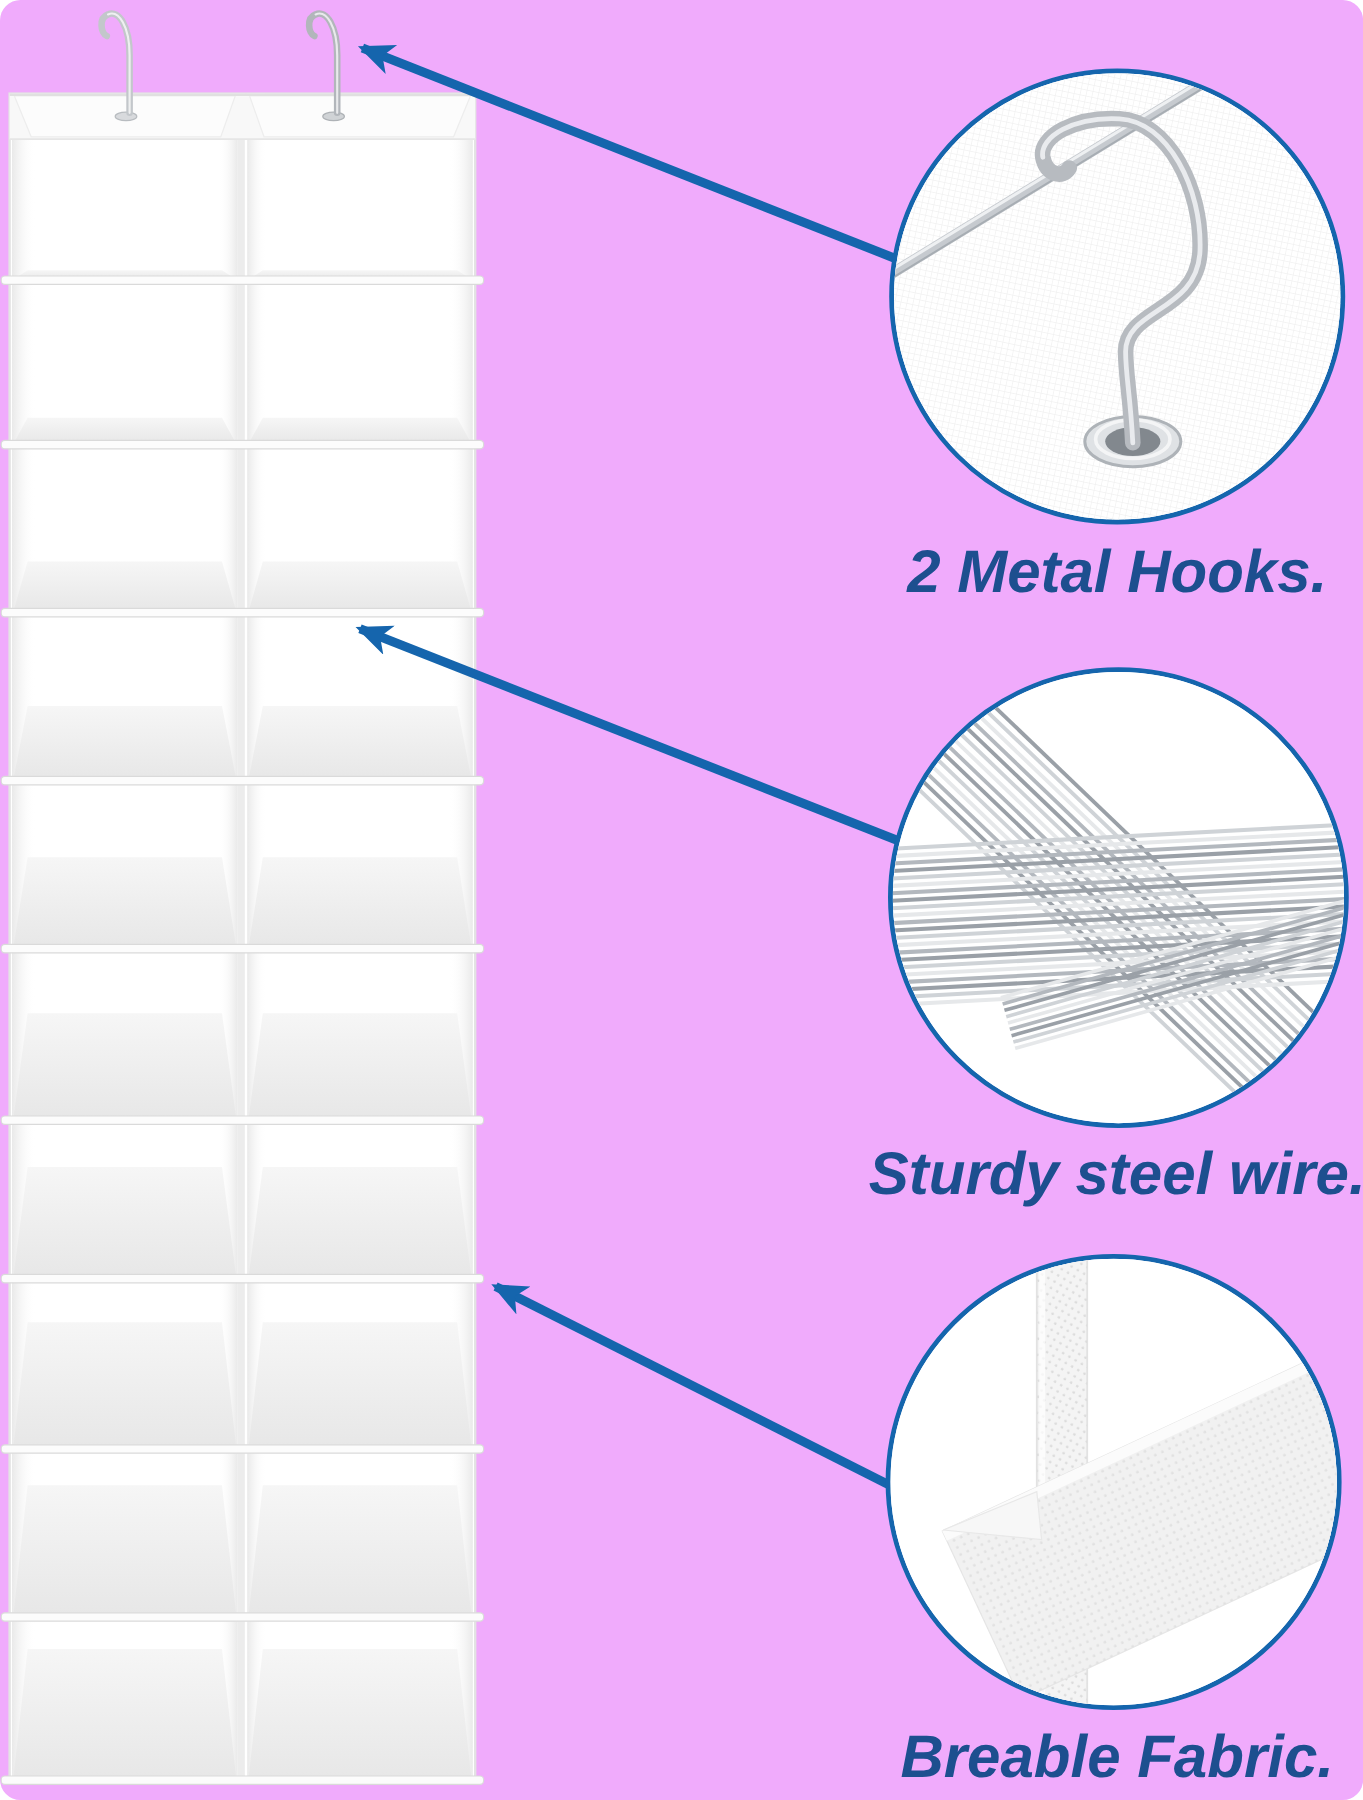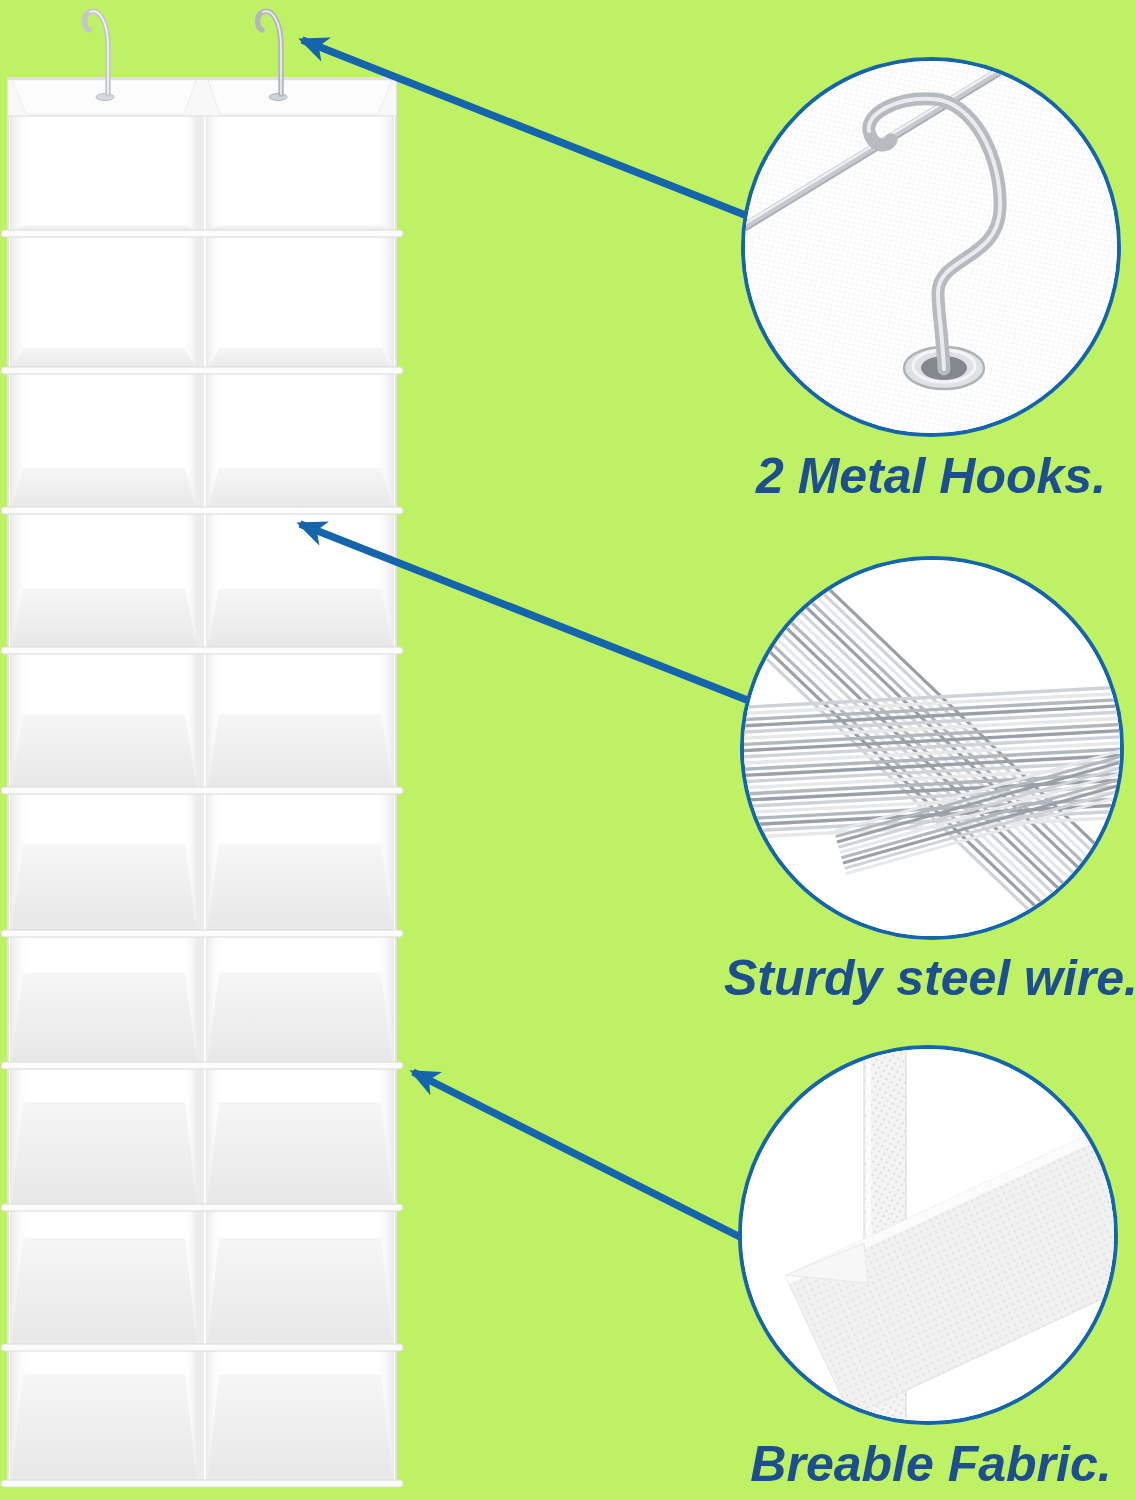--- a/index.html
+++ b/index.html
@@ -1,18 +1,18 @@
 <!DOCTYPE html>
 <html style="--accent: #1565ad; --label: #1d4f8f;"><head>
 <meta charset="utf-8">
 <style>
   :root{ --accent:#1565ad; --label:#1d4f8f; }
   html,body{margin:0;padding:0;background:#ffffff;}
-  .canvas{position:relative;width:1136px;height:1500px;background:#bef264;overflow:hidden;
-          font-family:"Liberation Sans",sans-serif;}
+  .canvas{position:relative;width:1136px;height:1500px;background:#f0abfc;overflow:hidden;
+          font-family:"Liberation Sans",sans-serif;border-radius:17px;}
   .organizer{position:absolute;left:0;top:0;z-index:1;}
   .arrows{position:absolute;left:0;top:0;z-index:2;}
   .arrow-line{stroke:var(--accent);stroke-width:7.5;}
   .arrow-head{fill:var(--accent);}
   .callout{position:absolute;border-radius:50%;border:4px solid var(--accent);
            overflow:hidden;background:#fff;box-sizing:border-box;z-index:3;}
   #callout-hooks{left:741px;top:57px;width:380px;height:380px;}
   #callout-wire{left:740px;top:556px;width:384px;height:384px;}
   #callout-fabric{left:738px;top:1045px;width:380px;height:380px;}
   .callout-label{position:absolute;width:540px;text-align:center;font-weight:bold;

